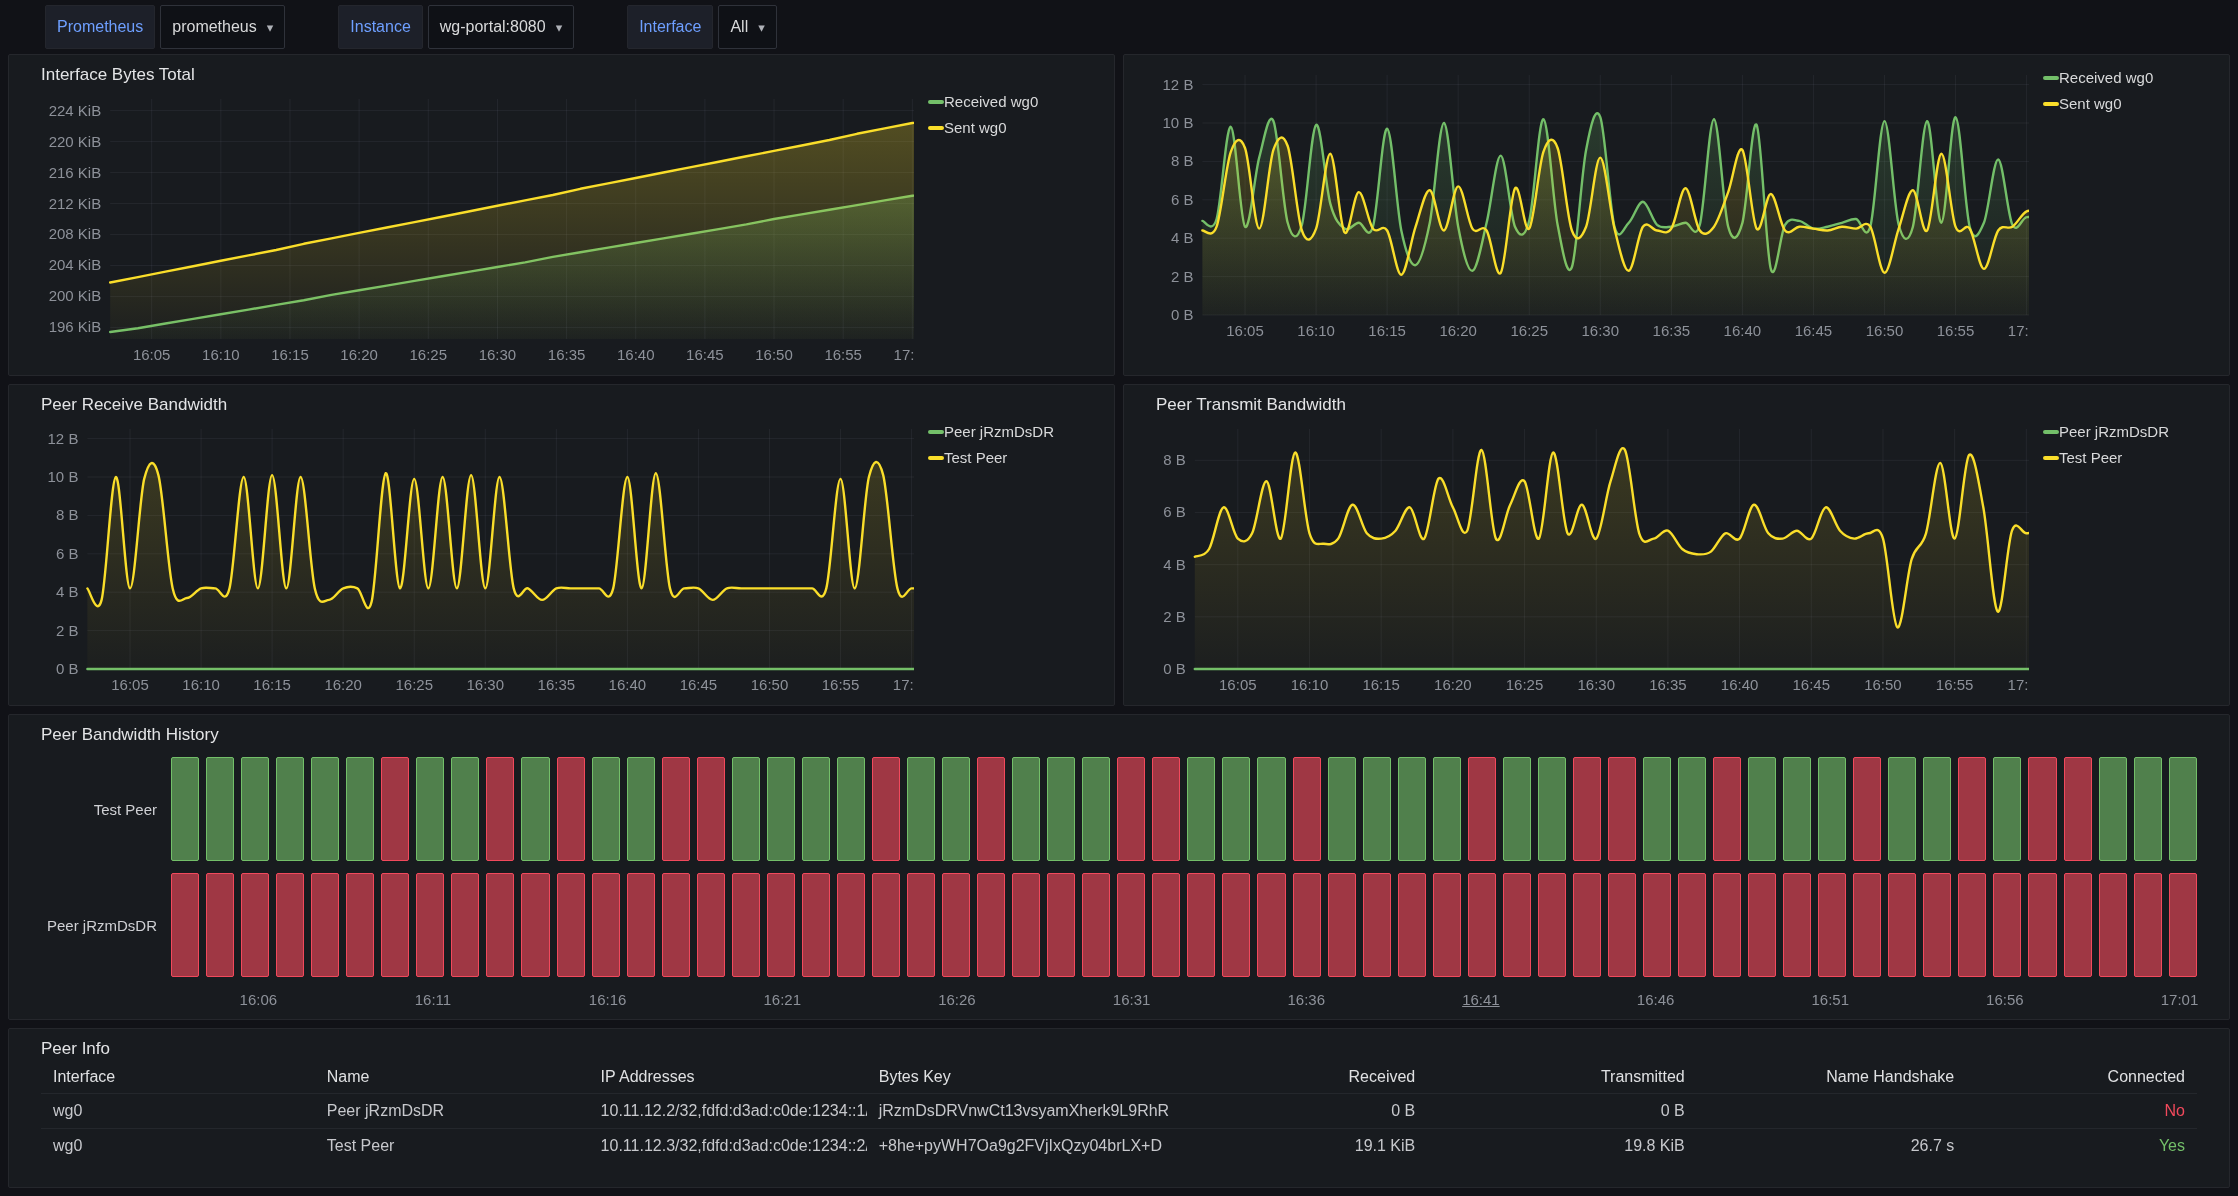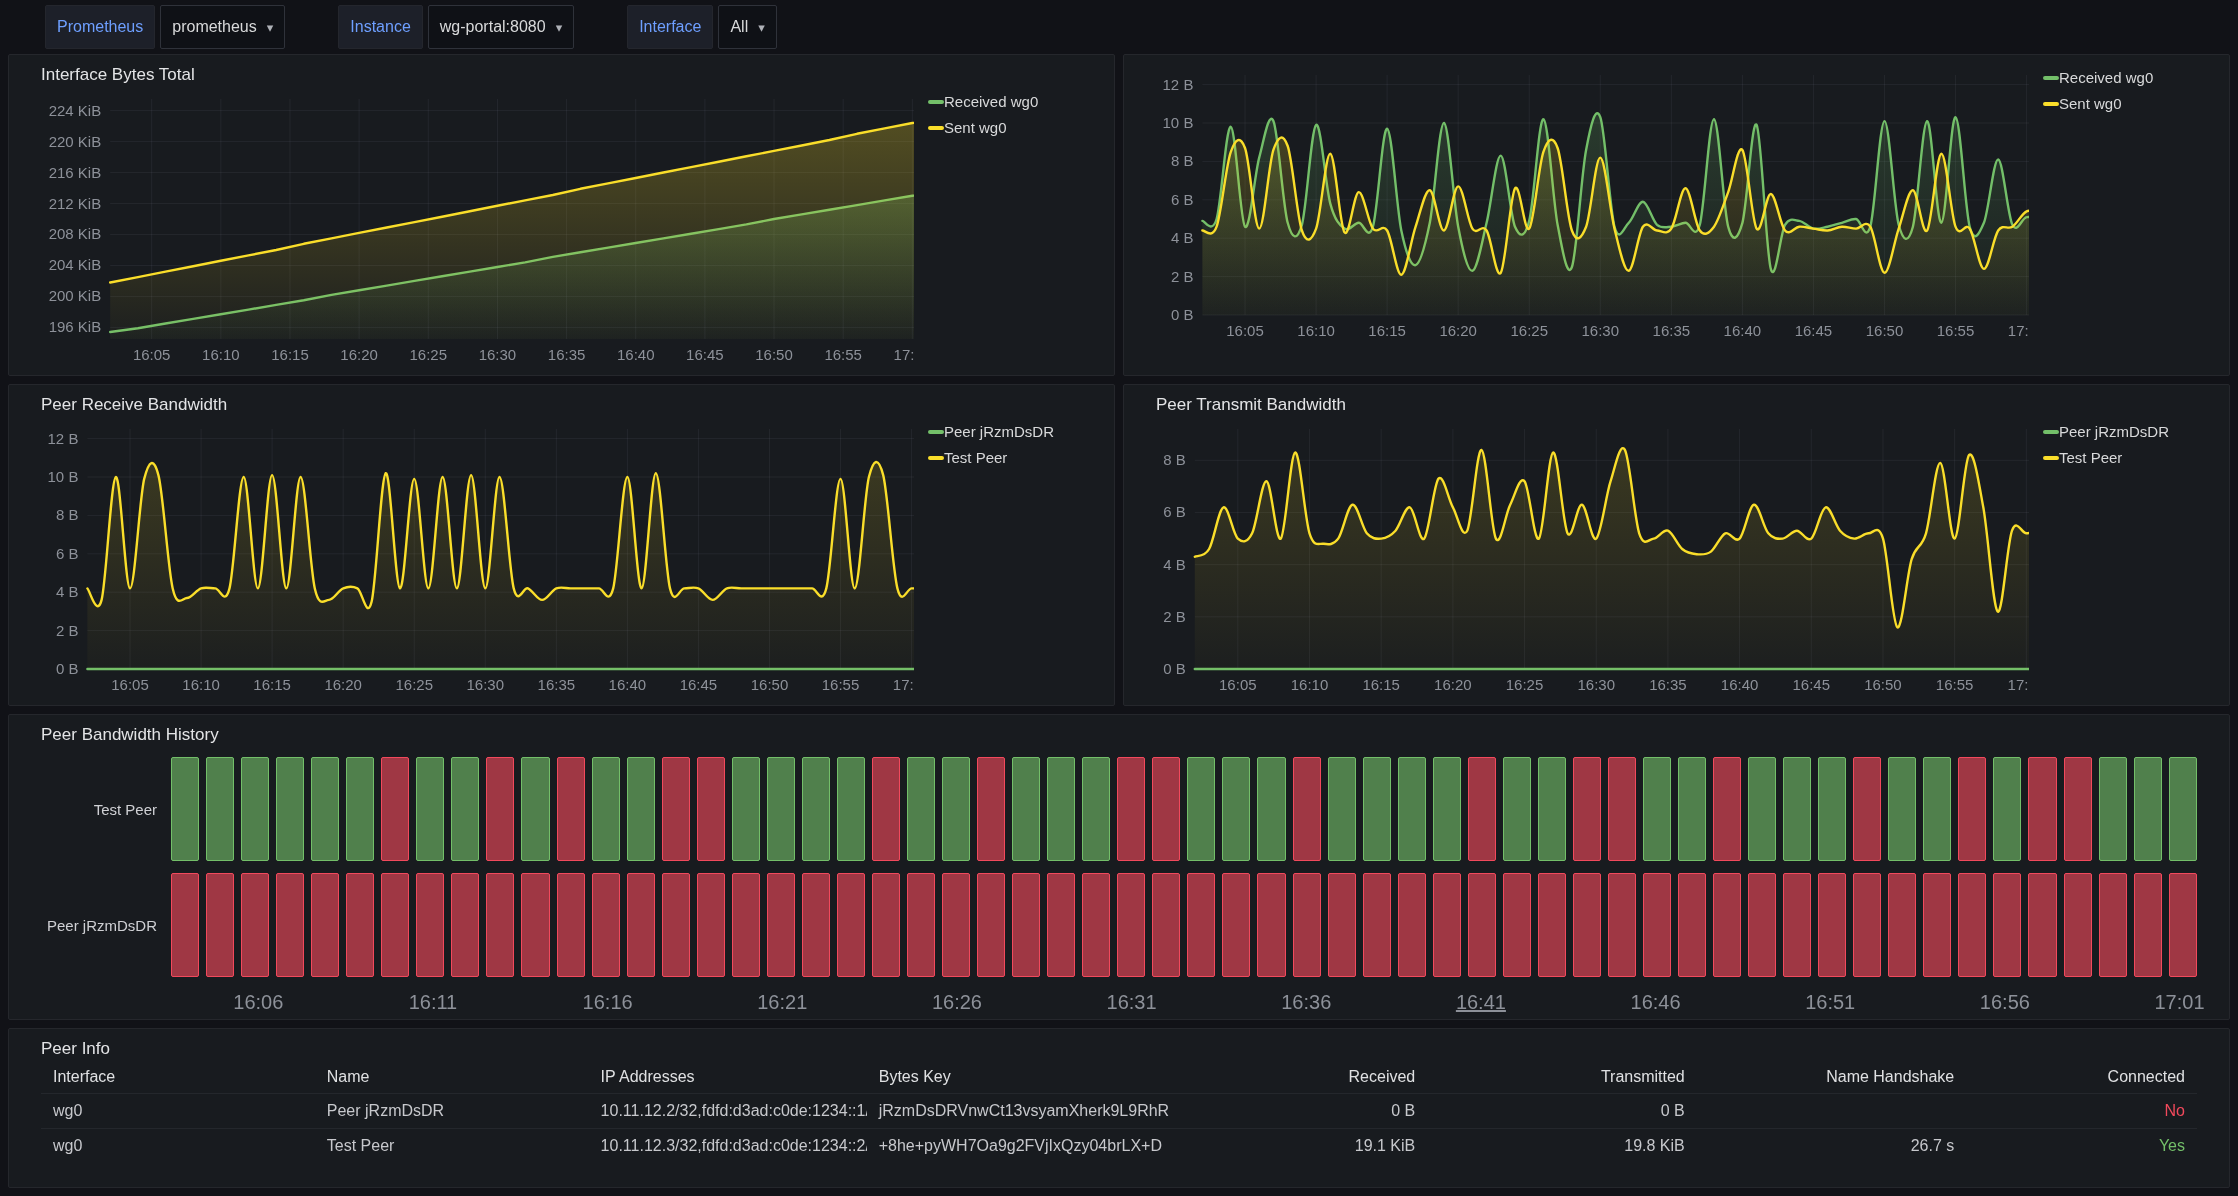--- a/index.html
+++ b/index.html
@@ -33,21 +33,21 @@
   .legend-swatch { width:16px; height:4px; border-radius:2px; flex:0 0 16px; }
 
   
   .sh-wrap { flex:1; display:flex; flex-direction:column; justify-content:center; min-height:0; padding-top:6px; }
   .sh-row { display:flex; align-items:center; margin-bottom:12px; }
   .sh-label { flex:0 0 130px; text-align:right; padding-right:14px; font-size:15px; color:#cfd0d4; }
   .sh-bars { flex:1; display:flex; gap:7px; height:104px; }
   .sh-bar { flex:1; border-radius:2px; }
   .sh-bar.g { background:rgba(115,191,105,.62); border:1px solid #73bf69; }
   .sh-bar.r { background:rgba(242,73,92,.62); border:1px solid #f2495c; }
-  .sh-axis { position:relative; height:20px; margin-left:130px; font-size:20px; color:#8d9199; }
+  .sh-axis { position:relative; height:20px; margin-left:130px; font-size:15px; color:#8d9199; }
   .sh-axis span { position:absolute; transform:translateX(-50%); top:2px; white-space:nowrap; }
 
   
   table { width:100%; border-collapse:collapse; table-layout:fixed; font-size:16px; }
   th { font-weight:500; color:#dfe0e2; padding:7px 12px; cursor:pointer; white-space:nowrap; }
   td { padding:8px 12px; color:#c7c8cc; border-top:1px solid rgba(204,204,220,.07); white-space:nowrap; }
   th.l,td.l { text-align:left; }  th.r,td.r { text-align:right; }
   td.clip { overflow:hidden; }
 </style>
 </head>

